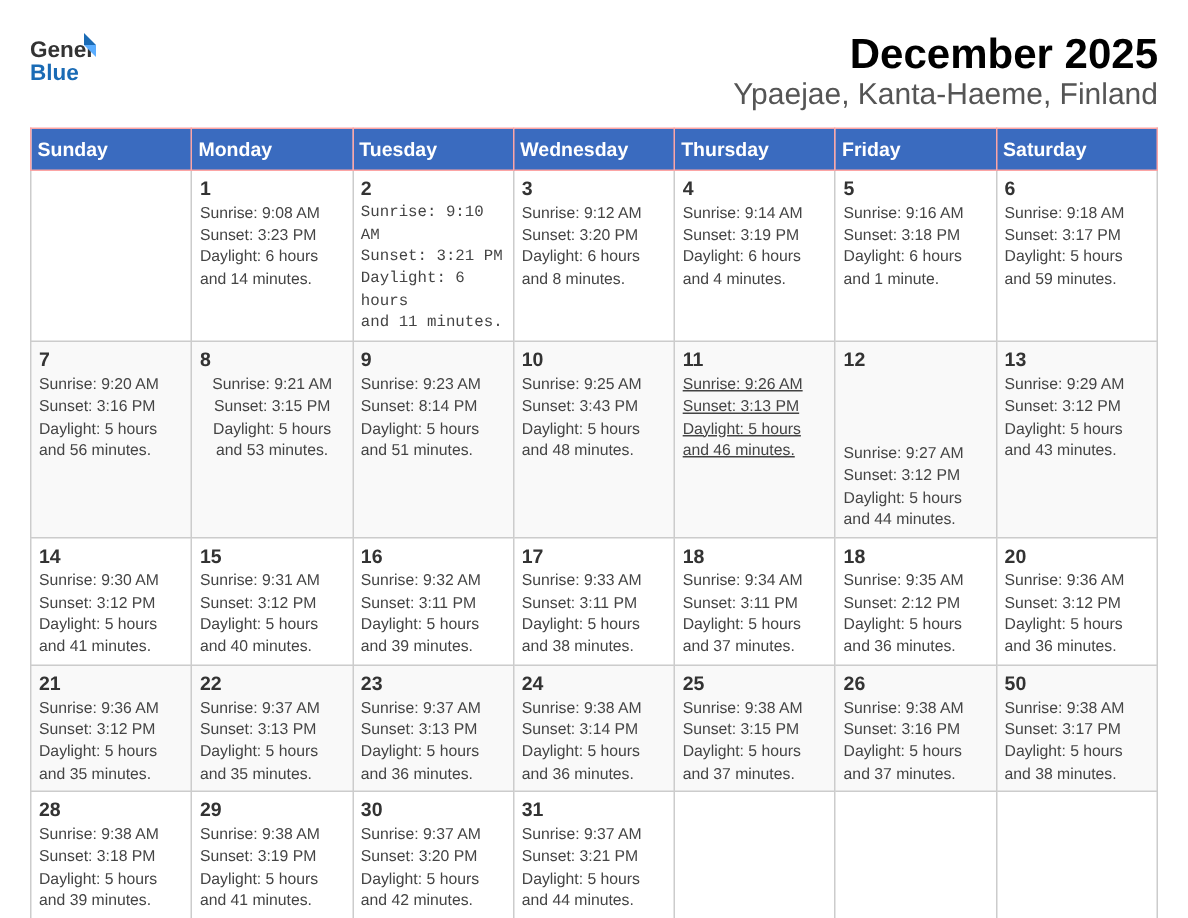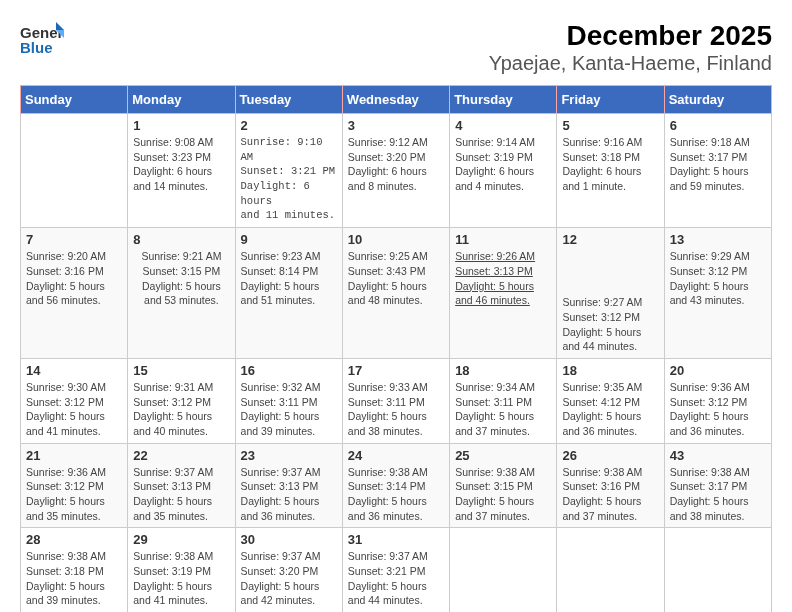--- a/index.html
+++ b/index.html
@@ -243,21 +243,21 @@
         <td>
           <span class="day-number">18</span>
           <div class="day-info" style="white-space: pre-line;">Sunrise: 9:34 AM
 Sunset: 3:11 PM
 Daylight: 5 hours
 and 37 minutes.</div>
         </td>
         <td>
           <span class="day-number">18</span>
           <div class="day-info" style="white-space: pre-line;">Sunrise: 9:35 AM
-Sunset: 4:12 PM
+Sunset: 2:12 PM
 Daylight: 5 hours
 and 36 minutes.</div>
         </td>
         <td>
           <span class="day-number">20</span>
           <div class="day-info" style="white-space: pre-line;">Sunrise: 9:36 AM
 Sunset: 3:12 PM
 Daylight: 5 hours
 and 36 minutes.</div>
         </td>
@@ -299,21 +299,21 @@
 and 37 minutes.</div>
         </td>
         <td>
           <span class="day-number">26</span>
           <div class="day-info" style="white-space: pre-line;">Sunrise: 9:38 AM
 Sunset: 3:16 PM
 Daylight: 5 hours
 and 37 minutes.</div>
         </td>
         <td>
-          <span class="day-number">43</span>
+          <span class="day-number">50</span>
           <div class="day-info" style="white-space: pre-line;">Sunrise: 9:38 AM
 Sunset: 3:17 PM
 Daylight: 5 hours
 and 38 minutes.</div>
         </td>
       </tr>
       <tr>
         <td>
           <span class="day-number">28</span>
           <div class="day-info" style="white-space: pre-line;">Sunrise: 9:38 AM

